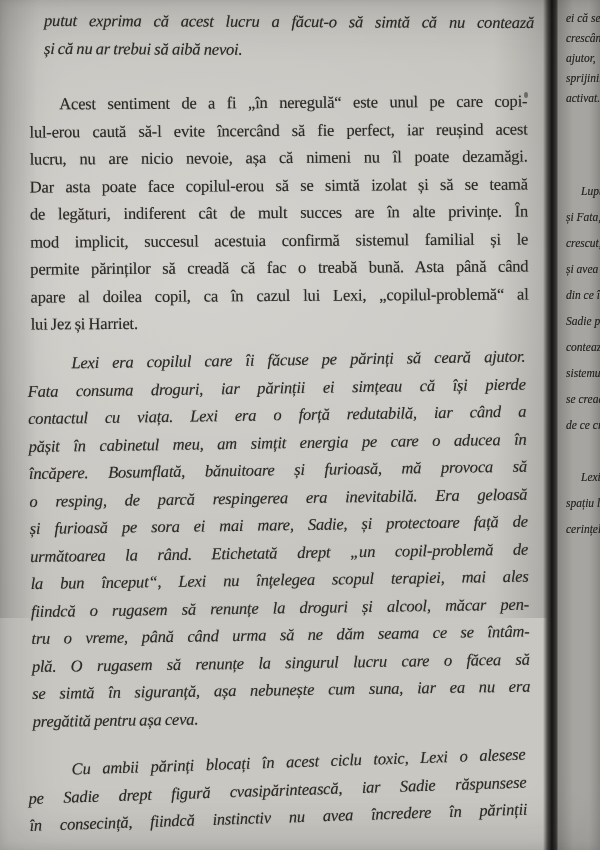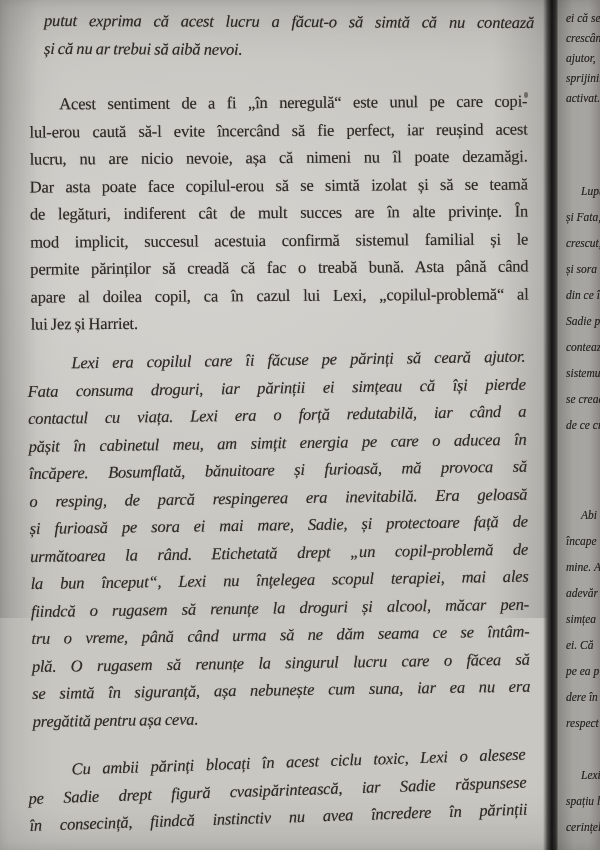--- a/index.html
+++ b/index.html
@@ -125,38 +125,27 @@
         <div class="sl">ei că se a</div>
         <div class="sl">crescând</div>
         <div class="sl">ajutor,</div>
         <div class="sl">sprijinir</div>
         <div class="sl b">activat.</div>
       </div>
     <div class="g2">
         <div class="sl ind">Lupt</div>
         <div class="sl">și Fata,</div>
         <div class="sl">crescut,</div>
-        <div class="sl">și sora</div>
+        <div class="sl">și avea</div>
         <div class="sl">din ce î</div>
         <div class="sl">Sadie pr</div>
         <div class="sl">contează.</div>
         <div class="sl">sistemul</div>
         <div class="sl">se cread</div>
         <div class="sl">de ce cr</div>
-      </div>
-    <div class="g3">
-        <div class="sl ind">Abi</div>
-        <div class="sl">încape</div>
-        <div class="sl">mine. A</div>
-        <div class="sl">adevăr</div>
-        <div class="sl">simțea</div>
-        <div class="sl">ei. Că</div>
-        <div class="sl">pe ea p</div>
-        <div class="sl">dere în</div>
-        <div class="sl">respect</div>
       </div>
     <div class="g4">
         <div class="sl ind">Lexi</div>
         <div class="sl">spațiu la</div>
         <div class="sl">cerințele</div>
       </div>
   </div>
 
   <div class="vignette"></div>
 </div>

